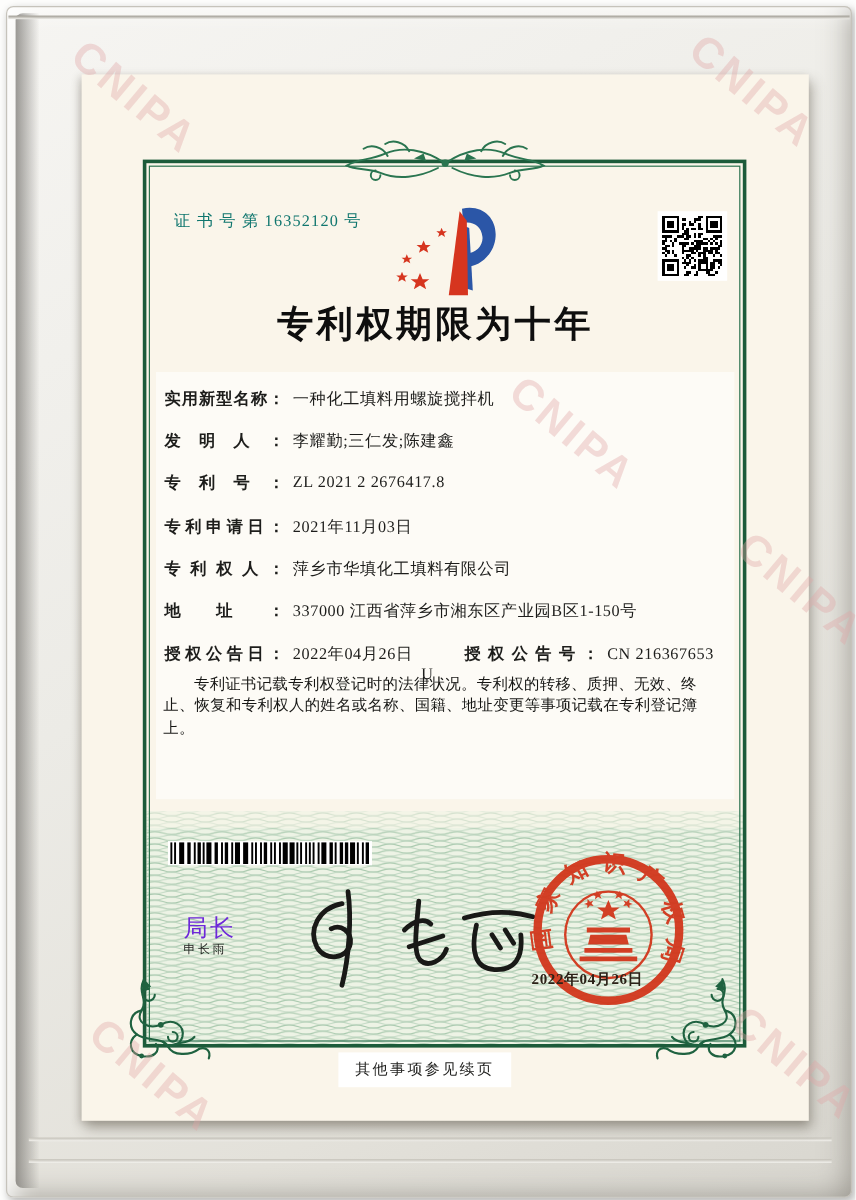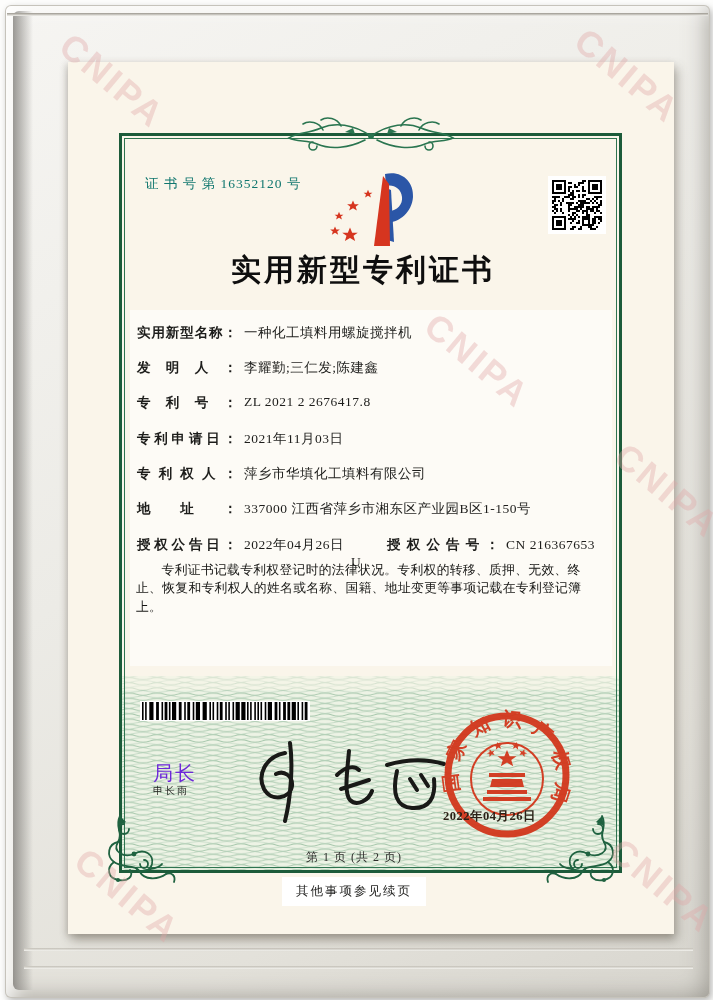--- a/index.html
+++ b/index.html
@@ -374,21 +374,21 @@
       <rect x="23" y="24" width="1" height="1" fill="#000"></rect>
       <rect x="10" y="25" width="1" height="1" fill="#000"></rect>
       <rect x="11" y="25" width="1" height="1" fill="#000"></rect>
       <rect x="14" y="25" width="1" height="1" fill="#000"></rect>
       <rect x="15" y="25" width="1" height="1" fill="#000"></rect>
       <rect x="20" y="25" width="1" height="1" fill="#000"></rect>
       <rect x="21" y="25" width="1" height="1" fill="#000"></rect>
       <rect x="22" y="25" width="1" height="1" fill="#000"></rect>
     </svg>
 
-  <div class="title">实用新型专利证书</div>
+  <div class="title">专利权期限为十年</div>
 
   <div class="frow" style="top:324px">
     <span class="flabel">实用新型名称：</span><span class="fvalue">一种化工填料用螺旋搅拌机</span>
   </div>
   <div class="frow" style="top:359px">
     <span class="flabel">发明人：</span><span class="fvalue">李耀勤;三仁发;陈建鑫</span>
   </div>
   <div class="frow" style="top:394px">
     <span class="flabel">专利号：</span><span class="fvalue">ZL 2021 2 2676417.8</span>
   </div>
@@ -486,21 +486,20 @@
         <path d="M52 66 h36 v4 h-36 z"></path>
         <path d="M55 72 h30 l2 8 h-34 z"></path>
         <path d="M50 83 h40 v4 h-40 z"></path>
         <path d="M46 90 h48 v4 h-48 z"></path>
         <path d="M66 72 h8 v8 h-8 z" fill="#faf5ea" opacity=".0"></path>
       </g>
     </g>
   </svg>
   <div class="seal-date">2022年04月26日</div>
 
-  <div class="page-info">第 1 页 (共 2 页)</div>
   <div class="cont-wrap">
     <span class="cont-note">其他事项参见续页</span>
   </div>
 
   <div class="wm wm1">CNIPA</div>
   <div class="wm wm2">CNIPA</div>
   <div class="wm wm3">CNIPA</div>
   <div class="wm wm4">CNIPA</div>
   <div class="wm wm5">CNIPA</div>
   <div class="wm wm6">CNIPA</div>

